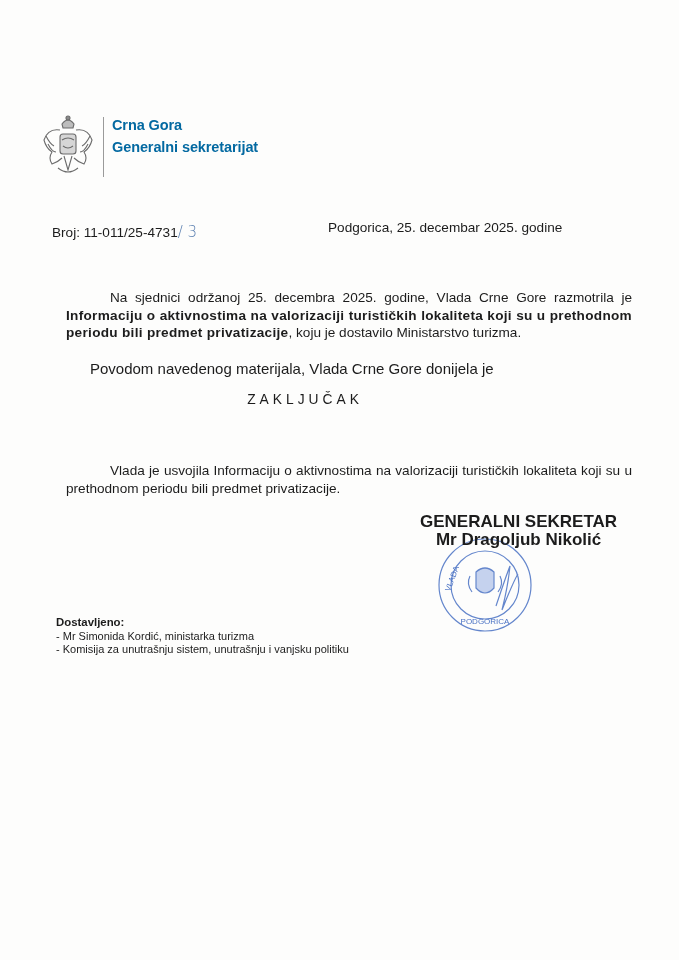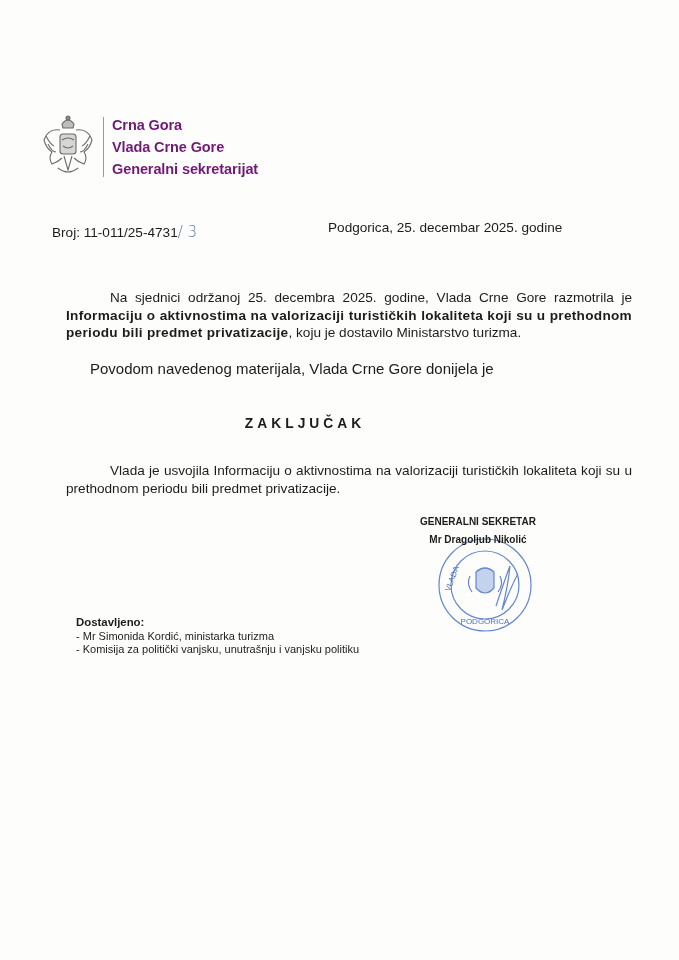--- a/index.html
+++ b/index.html
@@ -7,44 +7,44 @@
     width: 679px; height: 960px;
     background: #fdfdfc;
     position: relative;
     overflow: hidden;
     font-family: "Liberation Sans", sans-serif;
     color: #1c1c1c;
   }
   .abs { position: absolute; }
   .header-emblem { left: 40px; top: 114px; width: 56px; height: 66px; }
   .header-divider { left: 103px; top: 117px; width: 1px; height: 60px; background: #9a9a9a; }
-  .header-lines { left: 112px; top: 114px; font-size: 14.5px; line-height: 22px; font-weight: 700; color: #701a75; }
+  .header-lines { left: 112px; top: 114px; font-size: 14.5px; line-height: 22px; font-weight: 700; color: #0369a1; }
   .header-lines div { white-space: nowrap; letter-spacing: -0.1px; }
 
   .ref { left: 52px; top: 223px; font-size: 13.6px; white-space: nowrap; }
   .ref .hand { color: #5a7fb0; font-family: "DejaVu Sans", sans-serif; font-size: 15px; font-weight: 300; }
   .date { left: 328px; top: 220px; font-size: 13.6px; white-space: nowrap; }
 
   .para { left: 46px; width: 566px; font-size: 13.6px; line-height: 17.6px; text-align: justify; margin-left: 20px; }
   .p1 { top: 289px; }
   .p1 .indent { display: inline-block; width: 44px; }
   .p1 b { font-weight: 700; letter-spacing: 0.3px; }
   .p2 { left: 90px; top: 360px; font-size: 15px; white-space: nowrap; }
 
-  .title { left: 0; width: 610px; top: 416px; text-align: center; font-size: 13.8px; font-weight: 700; letter-spacing: 4px; }
+  .title { left: 0; width: 610px; top: 392px; text-align: center; font-size: 13.8px; font-weight: 400; letter-spacing: 4px; }
   .p3 { top: 462px; }
   .p3 .indent { display: inline-block; width: 44px; }
 
-  .sig { left: 420px; top: 513px; font-size: 10px; font-weight: 700; text-align: center; line-height: 18px; }
+  .sig { left: 420px; top: 513px; font-size: 17px; font-weight: 700; text-align: center; line-height: 18px; }
   .sig div { white-space: nowrap; }
   .stamp { left: 436px; top: 536px; width: 98px; height: 98px; }
 
   .dist { left: 56px; top: 616px; font-size: 11px; line-height: 13.6px; }
   .dist .head { font-weight: 700; font-size: 11.4px; }
-  .dist div { white-space: nowrap; margin-left: 20px; }
+  .dist div { white-space: nowrap; }
 </style>
 </head>
 <body>
 
 <div class="abs header-emblem">
   <svg width="56" height="66" viewBox="0 0 56 66">
     <g fill="none" stroke="#6b6b6b" stroke-width="1.1">
       <path d="M22 10 Q28 2 34 10 L33 14 L23 14 Z" fill="#bdbdbd"></path>
       <circle cx="28" cy="4" r="2" fill="#8a8a8a"></circle>
       <path d="M20 16 Q8 14 4 26 Q6 34 12 38 Q8 44 12 50 Q18 48 22 44"></path>
@@ -53,21 +53,20 @@
       <rect x="20" y="20" width="16" height="20" rx="3" fill="#d6d6d6"></rect>
       <path d="M22 26 Q28 22 34 26 M23 32 Q28 36 33 32"></path>
       <path d="M24 42 L28 56 L32 42"></path>
       <path d="M18 54 Q28 62 38 54"></path>
     </g>
   </svg>
 </div>
 <div class="abs header-divider"></div>
 <div class="abs header-lines">
   <div>Crna Gora</div>
-  <div>Vlada Crne Gore</div>
   <div>Generalni sekretarijat</div>
 </div>
 
 <div class="abs ref">
   <span>Broj: 11-011/25-4731</span><span class="hand">/ 3</span>
 </div>
 <div class="abs date">Podgorica, 25. decembar 2025. godine</div>
 
 <div class="abs para p1">
   <span class="indent"></span><span>Na sjednici održanoj 25. decembra 2025. godine, Vlada Crne Gore razmotrila je </span><b>Informaciju o aktivnostima na valorizaciji turističkih lokaliteta koji su u prethodnom periodu bili predmet privatizacije</b><span>, koju je dostavilo Ministarstvo turizma.</span>
@@ -96,14 +95,14 @@
 </div>
 
 <div class="abs sig">
   <div>GENERALNI SEKRETAR</div>
   <div>Mr Dragoljub Nikolić</div>
 </div>
 
 <div class="abs dist">
   <div class="head">Dostavljeno:</div>
   <div>- Mr Simonida Kordić, ministarka turizma</div>
-  <div>- Komisija za politički vanjsku, unutrašnju i vanjsku politiku</div>
+  <div>- Komisija za unutrašnju sistem, unutrašnju i vanjsku politiku</div>
 </div>
 
 </body></html>

